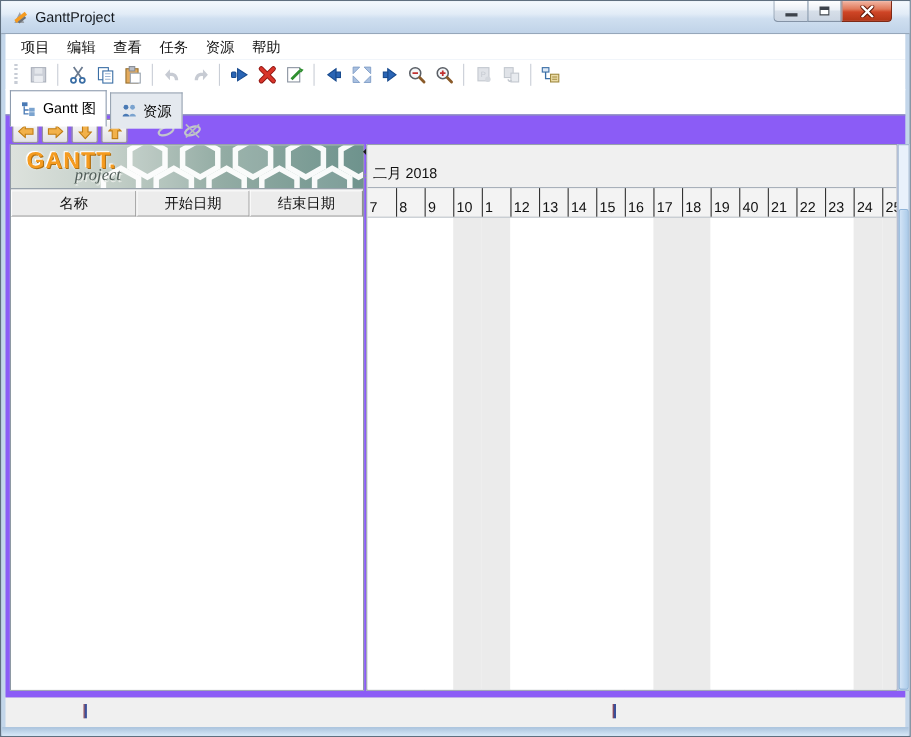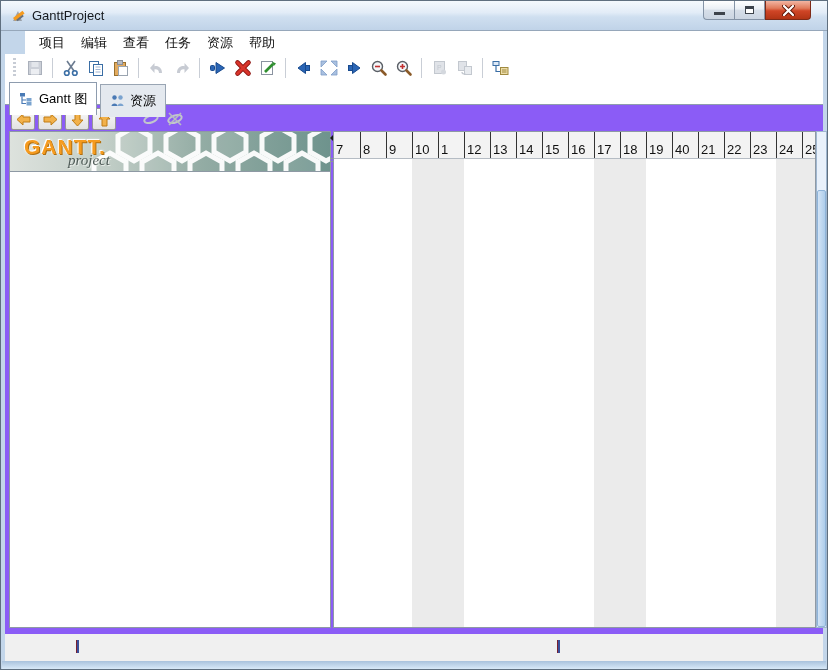--- a/index.html
+++ b/index.html
@@ -14,21 +14,21 @@
   .win-btn{height:19px;box-sizing:border-box;border:1px solid #8493a6;border-top:none;
     background:linear-gradient(180deg,#ffffff 0%,#eaeff5 45%,#d7dfe9 50%,#cbd5e2 100%);
     display:flex;align-items:center;justify-content:center;}
   .win-btn.min{width:31px;border-radius:0 0 0 4px;border-right:none;}
   .win-btn.max{width:31px;}
   .win-btn.close{width:46px;border-radius:0 0 4px 0;border-color:#7e2a17;
     background:linear-gradient(180deg,#f2b5a2 0%,#e07a5b 40%,#cf4526 55%,#b23415 100%);}
   .glyph-min{width:11px;height:3px;background:#3d434b;margin-top:6px;}
   .glyph-max{width:9px;height:8px;box-sizing:border-box;border:1px solid #3d434b;border-top:3px solid #3d434b;background:#fff;}
   
-  .menubar{position:absolute;top:30px;left:4px;right:4px;height:23px;background:#ffffff;display:flex;align-items:center;padding-left:6px;box-sizing:border-box;margin-left:20px;}
+  .menubar{position:absolute;top:30px;left:4px;right:4px;height:23px;background:#ffffff;display:flex;align-items:center;padding-left:6px;box-sizing:border-box;}
   .menu-item{font-size:13px;color:#111;padding:2px 8px;cursor:default;}
   
   .toolbar{position:absolute;top:53px;left:4px;right:4px;height:28px;background:#ffffff;display:flex;align-items:center;box-sizing:border-box;padding-left:8px;}
   .grip{width:3px;height:20px;margin-right:6px;
     background-image:repeating-linear-gradient(180deg,#c7ccd5 0 2px,transparent 2px 4px);}
   .tsep{width:1px;height:20px;background:#c9ced6;margin:0 5px;}
   .tool-btn{width:25px;height:25px;display:flex;align-items:center;justify-content:center;}
   
   .tabrow{position:absolute;top:80px;left:4px;right:4px;height:23px;background:#ffffff;}
   .tab{position:absolute;display:flex;align-items:center;gap:5px;font-size:13px;box-sizing:border-box;padding:16px 9px;}
@@ -322,31 +322,39 @@
               <polygon points="4,30 20,21 36,30 36,46 20,55 4,46"></polygon>
               <polygon points="52,30 68,21 84,30 84,46 68,55 52,46" fill="rgba(255,255,255,0.10)"></polygon>
               <polygon points="100,30 116,21 132,30 132,46 116,55 100,46"></polygon>
               <polygon points="148,30 164,21 180,30 180,46 164,55 148,46"></polygon>
               <polygon points="196,30 212,21 228,30 228,46 212,55 196,46" fill="rgba(255,255,255,0.10)"></polygon>
             </g>
           </svg>
           <span class="logo-brand">GANTT.</span>
           <span class="logo-sub">project</span>
         </div>
+        <div class="tbl-header">
+            <div class="hdr-cell">名称</div>
+            <div class="hdr-cell">开始日期</div>
+            <div class="hdr-cell">结束日期</div>
+          </div>
         <div class="tbl-body"></div>
       </div>
 
       <div class="divider">
         <div class="tri tri-left"></div>
         <div class="tri tri-right"></div>
         <div class="div-grip" style="top:27px"></div>
         <div class="div-grip" style="top:30px"></div>
       </div>
 
       <div class="right-pane">
+        <div class="month-header">
+          <span class="month-label">二月 2018</span>
+        </div>
         <div class="day-row">
             <div class="day-cell">
               <span class="day-num">7</span>
             </div>
             <div class="day-cell">
               <span class="day-num">8</span>
             </div>
             <div class="day-cell">
               <span class="day-num">9</span>
             </div>

